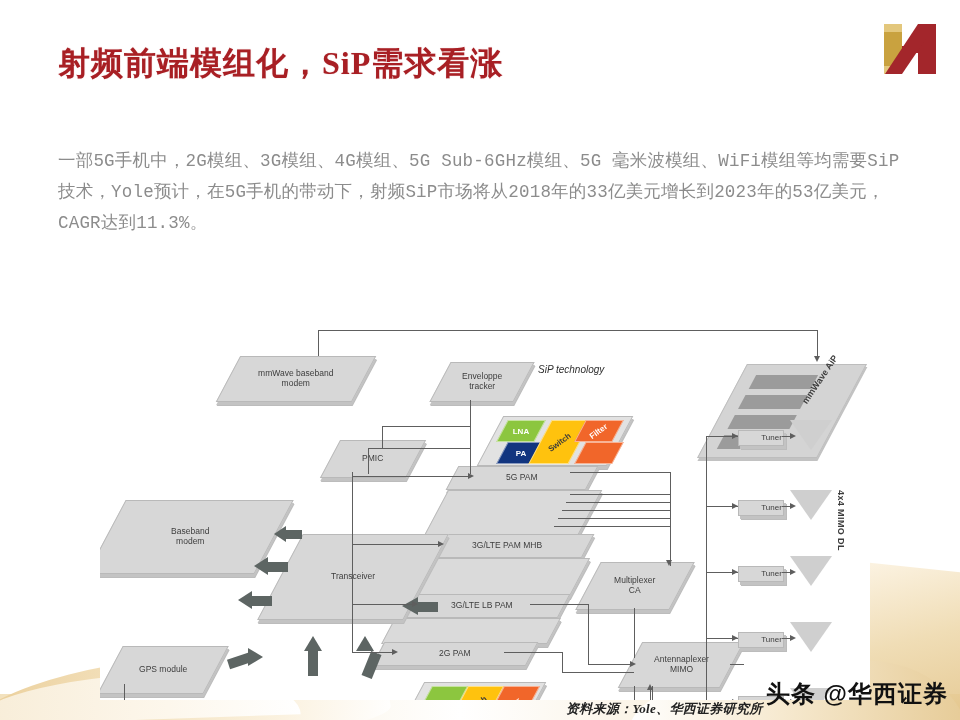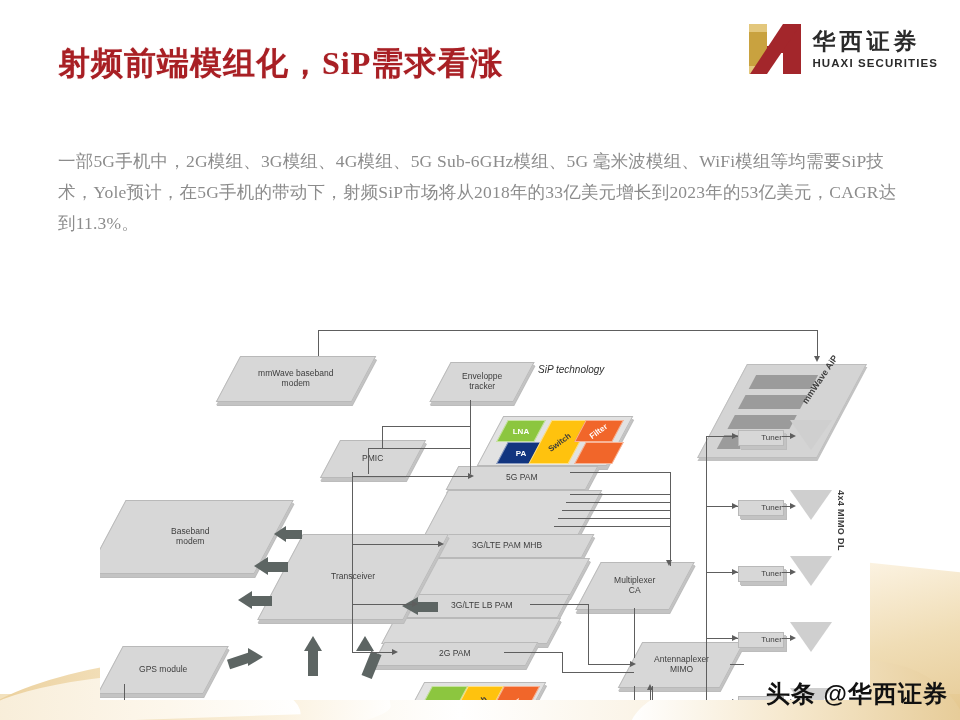--- a/index.html
+++ b/index.html
@@ -37,21 +37,21 @@
   .logo{position:absolute;right:22px;top:20px;display:flex;align-items:center;gap:9px;}
   .logo-mark{width:56px;height:58px;position:relative;flex:none;}
   .logo-text{display:flex;flex-direction:column;justify-content:center;}
   .logo-cn{font-size:23px;color:#2b2b2b;font-weight:700;letter-spacing:4px;line-height:1.15;
     font-family:"Liberation Serif","DejaVu Serif",serif;}
   .logo-en{font-size:11.5px;color:#2b2b2b;font-weight:700;letter-spacing:1.1px;margin-top:2px;}
 
   
   .para{position:absolute;left:58px;top:146px;width:852px;
     font-size:17.5px;line-height:31px;color:#8c8c8c;letter-spacing:.2px;
-    font-family:Liberation Serif, serif;}
+    font-family:Liberation Mono, monospace;}
 
   
   .caption{position:absolute;left:58px;top:283px;font-size:13.5px;color:#1b1b1b;
     font-weight:700;font-style:italic;letter-spacing:.4px;
     font-family:"Liberation Serif","DejaVu Serif",serif;}
 
   
   .figure{position:absolute;left:100px;top:312px;width:770px;height:388px;
     background:#fff;overflow:hidden;}
   .fig-inner{position:absolute;inset:0;}
@@ -124,24 +124,20 @@
       <svg width="56" height="58" viewBox="0 0 56 58" aria-hidden="true">
         <path d="M2 4 L20 4 L20 54 L2 54 Z" fill="#c9a23f"></path>
         <path d="M2 4 L20 4 L20 12 L2 12 Z" fill="#e3c77c"></path>
         <path d="M2 46 L20 46 L20 54 L2 54 Z" fill="#e3c77c"></path>
         <path d="M36 4 L54 4 L54 54 L36 54 Z" fill="#a3262b"></path>
         <path d="M20 4 L36 4 L36 54 L20 54 Z" fill="#ffffff"></path>
         <path d="M36 4 L54 4 L20 54 L3 54 Z" fill="#a3262b"></path>
         <path d="M20 26 L36 26 L36 33 L20 33 Z" fill="#a3262b"></path>
       </svg>
     </div>
-    <div class="logo-text">
-      <div class="logo-cn">华西证券</div>
-      <div class="logo-en">HUAXI SECURITIES</div>
-    </div>
   </div>
 
   <div class="para">一部5G手机中，2G模组、3G模组、4G模组、5G Sub-6GHz模组、5G 毫米波模组、WiFi模组等均需要SiP技术，Yole预计，在5G手机的带动下，射频SiP市场将从2018年的33亿美元增长到2023年的53亿美元，CAGR达到11.3%。</div>
 
 
   <div class="figure">
    <div class="fig-inner">
 
     <div class="wire h" style="left:218px;top:18px;width:500px;"></div>
     <div class="wire v" style="left:218px;top:18px;height:42px;"></div>
@@ -367,15 +363,16 @@
     <div class="wire v" style="left:534px;top:374px;height:108px;"></div>
 
     <div class="wire v" style="left:550px;top:378px;height:110px;"></div>
     <div class="arrowhead ah-u" style="left:547px;top:372px;"></div>
 
     <div class="wire v" style="left:24px;top:372px;height:140px;"></div>
 
    </div>
   </div>
 
+  <div class="source">资料来源：Yole、华西证券研究所</div>
   <div class="watermark">头条 @华西证券</div>
 
 </div>
 
 </body></html>

